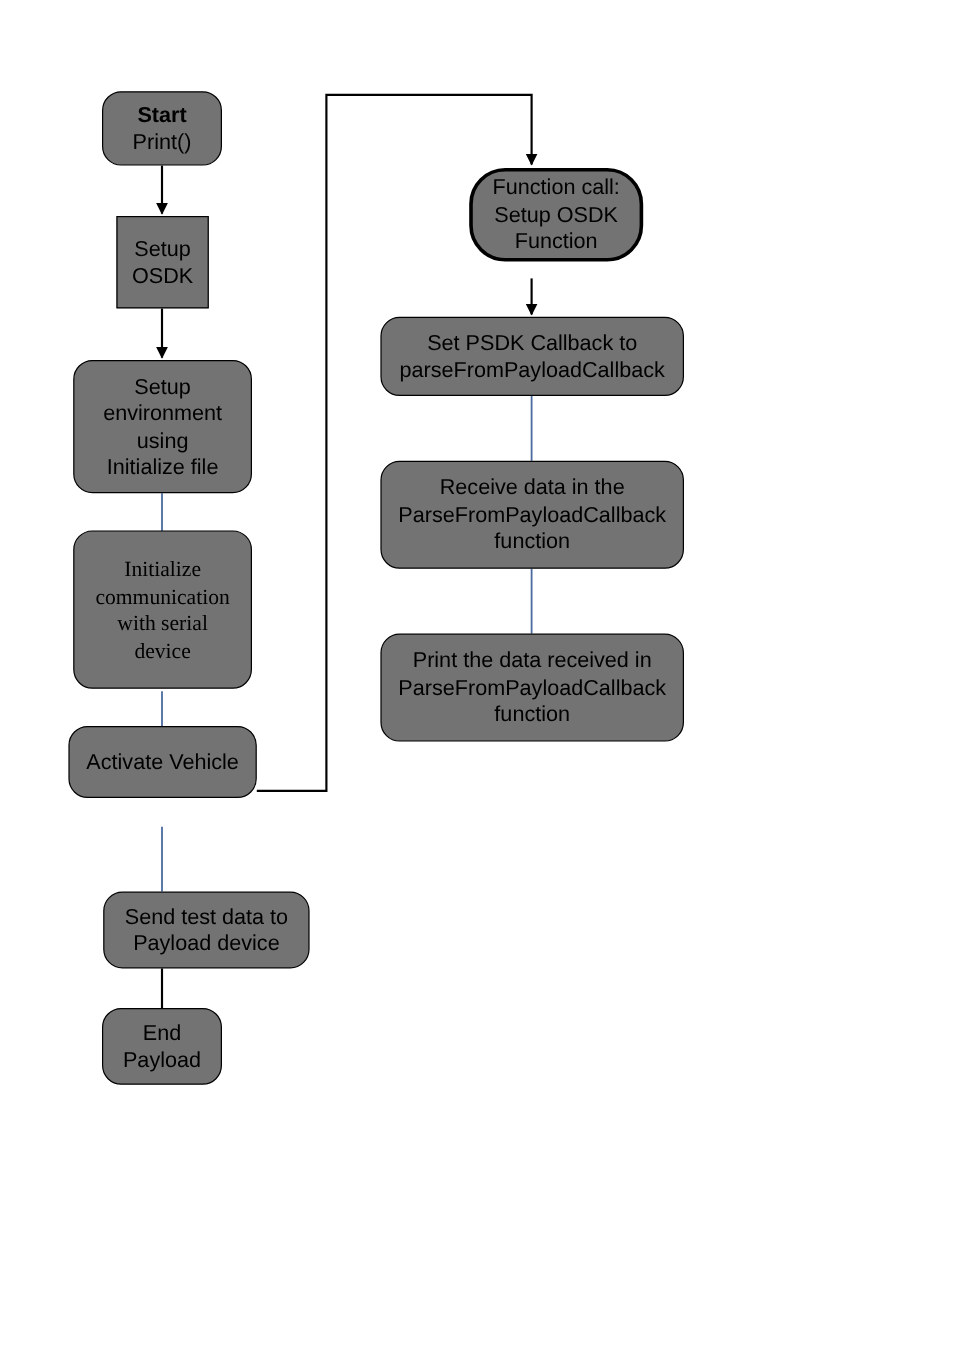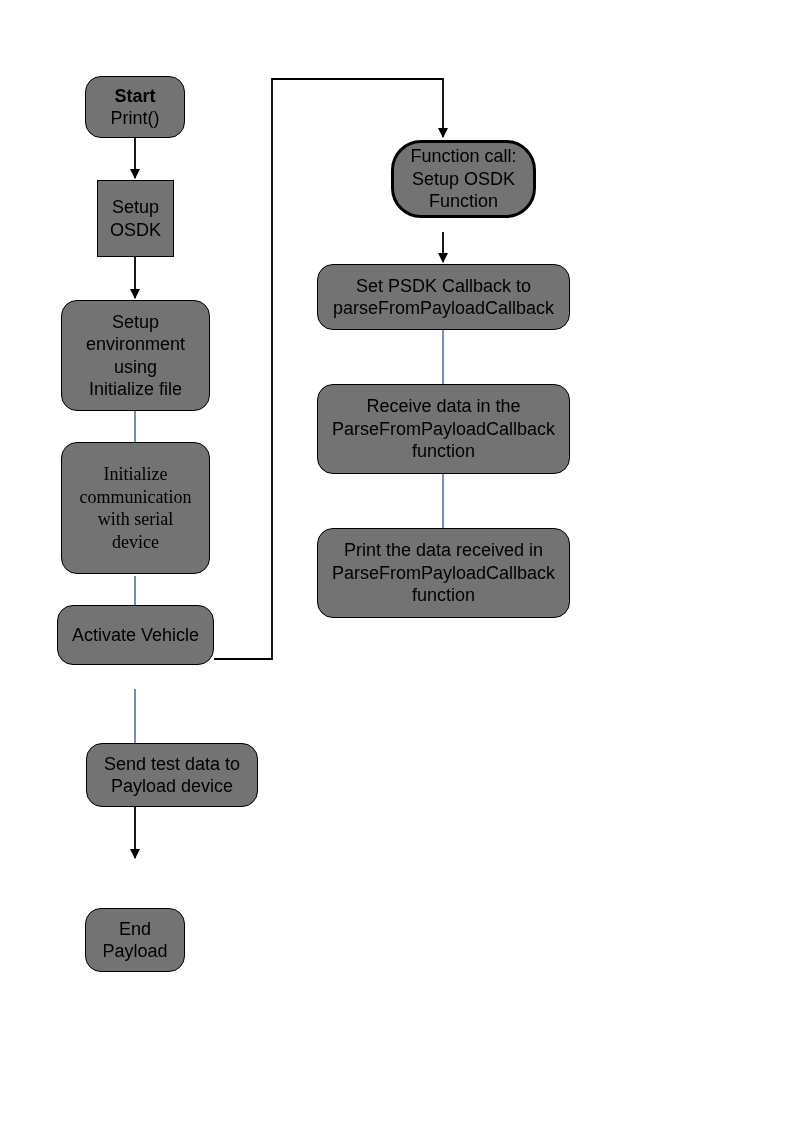--- a/index.html
+++ b/index.html
@@ -98,21 +98,21 @@
 
 <div class="node rounded" style="left:57px; top:605px; width:157px; height:60px;">
   <span>Activate Vehicle</span>
 </div>
 
 <div class="node rounded" style="left:50px; top:743px; width:172px; height:64px;margin-left:36px;">
   <span>Send test data to</span>
   <span>Payload device</span>
 </div>
 
-<div class="node rounded" style="left:85px; top:908px; width:100px; height:64px;">
+<div class="node rounded" style="left:85px; top:840px; width:100px; height:64px;">
   <span>End</span>
   <span>Payload</span>
 </div>
 
 <div class="node stadium" style="left:391px; top:140px; width:145px; height:78px;border-radius:30px;">
   <span>Function call:</span>
   <span>Setup OSDK</span>
   <span>Function</span>
 </div>
 

